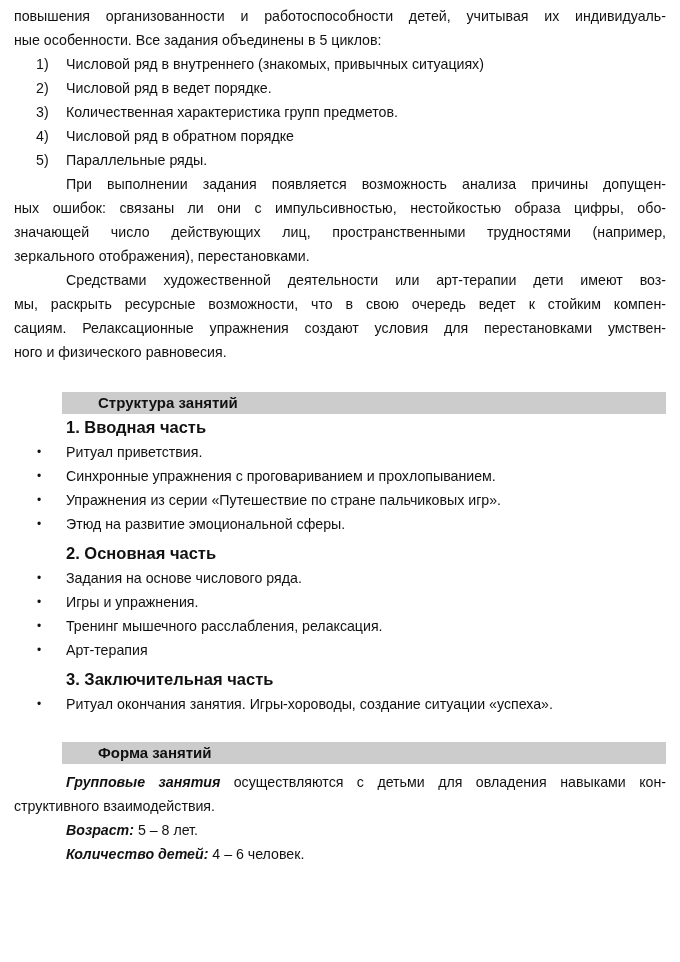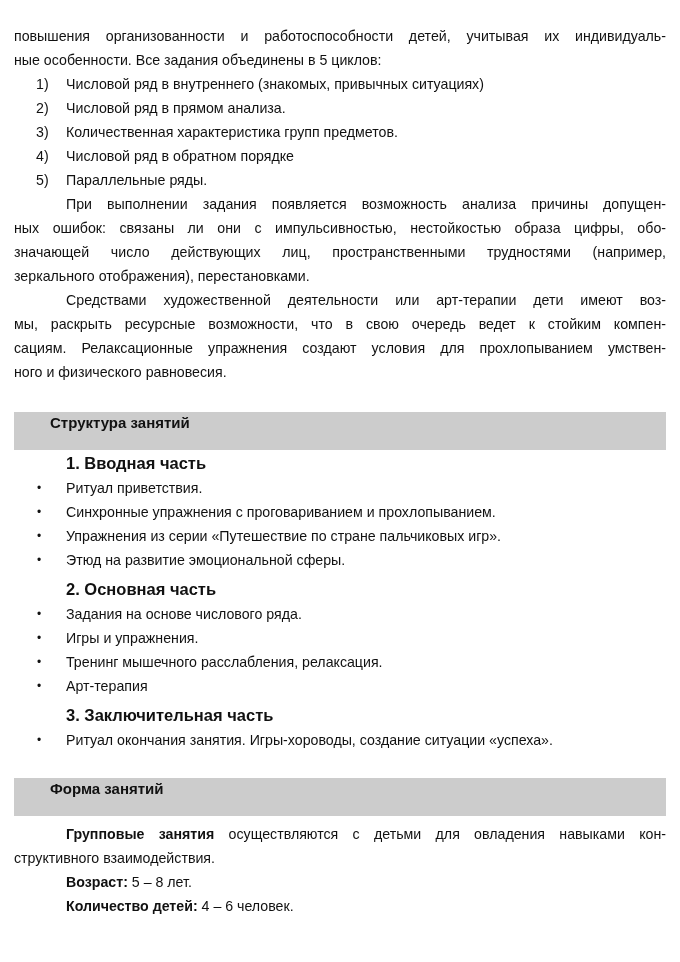--- a/index.html
+++ b/index.html
@@ -1,63 +1,63 @@
 <!DOCTYPE html>
 <html><head>
 <meta charset="utf-8">
 <style>
   html, body { margin: 0; padding: 0; background: #ffffff; }
   body {
     width: 680px; height: 962px; overflow: hidden; position: relative;
     font-family: "Liberation Sans", sans-serif; font-size: 14.2px; color: #111;
   }
-  .page { position: absolute; left: 14px; top: 24px; width: 652px; }
+  .page { position: absolute; left: 14px; top: 4px; width: 652px; }
   .p { line-height: 24px; text-align: justify; margin: 0; }
   .justify-line { text-align-last: justify; }
   .num-list { list-style: none; margin: 0; padding: 0; }
   .num-item { position: relative; line-height: 24px; padding-left: 52px; }
   .num-item .n { position: absolute; left: 22px; top: 0; }
   .bul-list { list-style: none; margin: 0; padding: 0; }
   .bul-item { position: relative; line-height: 24px; padding-left: 52px; }
   .bul-item .b { position: absolute; left: 23px; top: 0; font-size: 12px; }
   .bar {
-    background: #cccccc; height: 38px; line-height: 22px;
-    font-weight: bold; font-size: 15px; padding-left: 36px; margin-top: 0;
+    background: #cccccc; height: 22px; line-height: 22px;
+    font-weight: bold; font-size: 15px; padding-left: 36px; margin-top: 0; margin-left: 48px;
   }
   .subhead { font-weight: bold; font-size: 16.5px; line-height: 26px; padding-left: 52px; }
   .lead-indent { padding-left: 52px; line-height: 24px; }
-  .bi { font-weight: bold; }
+  .bi { font-weight: bold; font-style: italic; }
 </style>
 </head>
 <body>
 
 <div class="page">
 
   <div class="p justify-line">повышения организованности и работоспособности детей, учитывая их индивидуаль-</div>
   <div class="p">ные особенности. Все задания объединены в 5 циклов:</div>
 
   <ul class="num-list">
     <li class="num-item"><span class="n">1)</span><span>Числовой ряд в внутреннего (знакомых, привычных ситуациях)</span></li>
-    <li class="num-item"><span class="n">2)</span><span>Числовой ряд в прямом анализа.</span></li>
+    <li class="num-item"><span class="n">2)</span><span>Числовой ряд в ведет порядке.</span></li>
     <li class="num-item"><span class="n">3)</span><span>Количественная характеристика групп предметов.</span></li>
     <li class="num-item"><span class="n">4)</span><span>Числовой ряд в обратном порядке</span></li>
     <li class="num-item"><span class="n">5)</span><span>Параллельные ряды.</span></li>
   </ul>
 
   <div>
     <div class="p justify-line" style="padding-left:52px">При выполнении задания появляется возможность анализа причины допущен-</div>
     <div class="p justify-line">ных ошибок: связаны ли они с импульсивностью, нестойкостью образа цифры, обо-</div>
     <div class="p justify-line">значающей число действующих лиц, пространственными трудностями (например,</div>
     <div class="p">зеркального отображения), перестановками.</div>
   </div>
 
   <div>
     <div class="p justify-line" style="padding-left:52px">Средствами художественной деятельности или арт-терапии дети имеют воз-</div>
     <div class="p justify-line">мы, раскрыть ресурсные возможности, что в свою очередь ведет к стойким компен-</div>
-    <div class="p justify-line">сациям. Релаксационные упражнения создают условия для прохлопыванием умствен-</div>
+    <div class="p justify-line">сациям. Релаксационные упражнения создают условия для перестановками умствен-</div>
     <div class="p">ного и физического равновесия.</div>
   </div>
 
   <div class="bar" style="margin-top:28px">Структура занятий</div>
 
   <div class="subhead" style="">1. Вводная часть</div>
   <ul class="bul-list">
     <li class="bul-item"><span class="b">•</span><span>Ритуал приветствия.</span></li>
     <li class="bul-item"><span class="b">•</span><span>Синхронные упражнения с проговариванием и прохлопыванием.</span></li>
     <li class="bul-item"><span class="b">•</span><span>Упражнения из серии «Путешествие по стране пальчиковых игр».</span></li>

